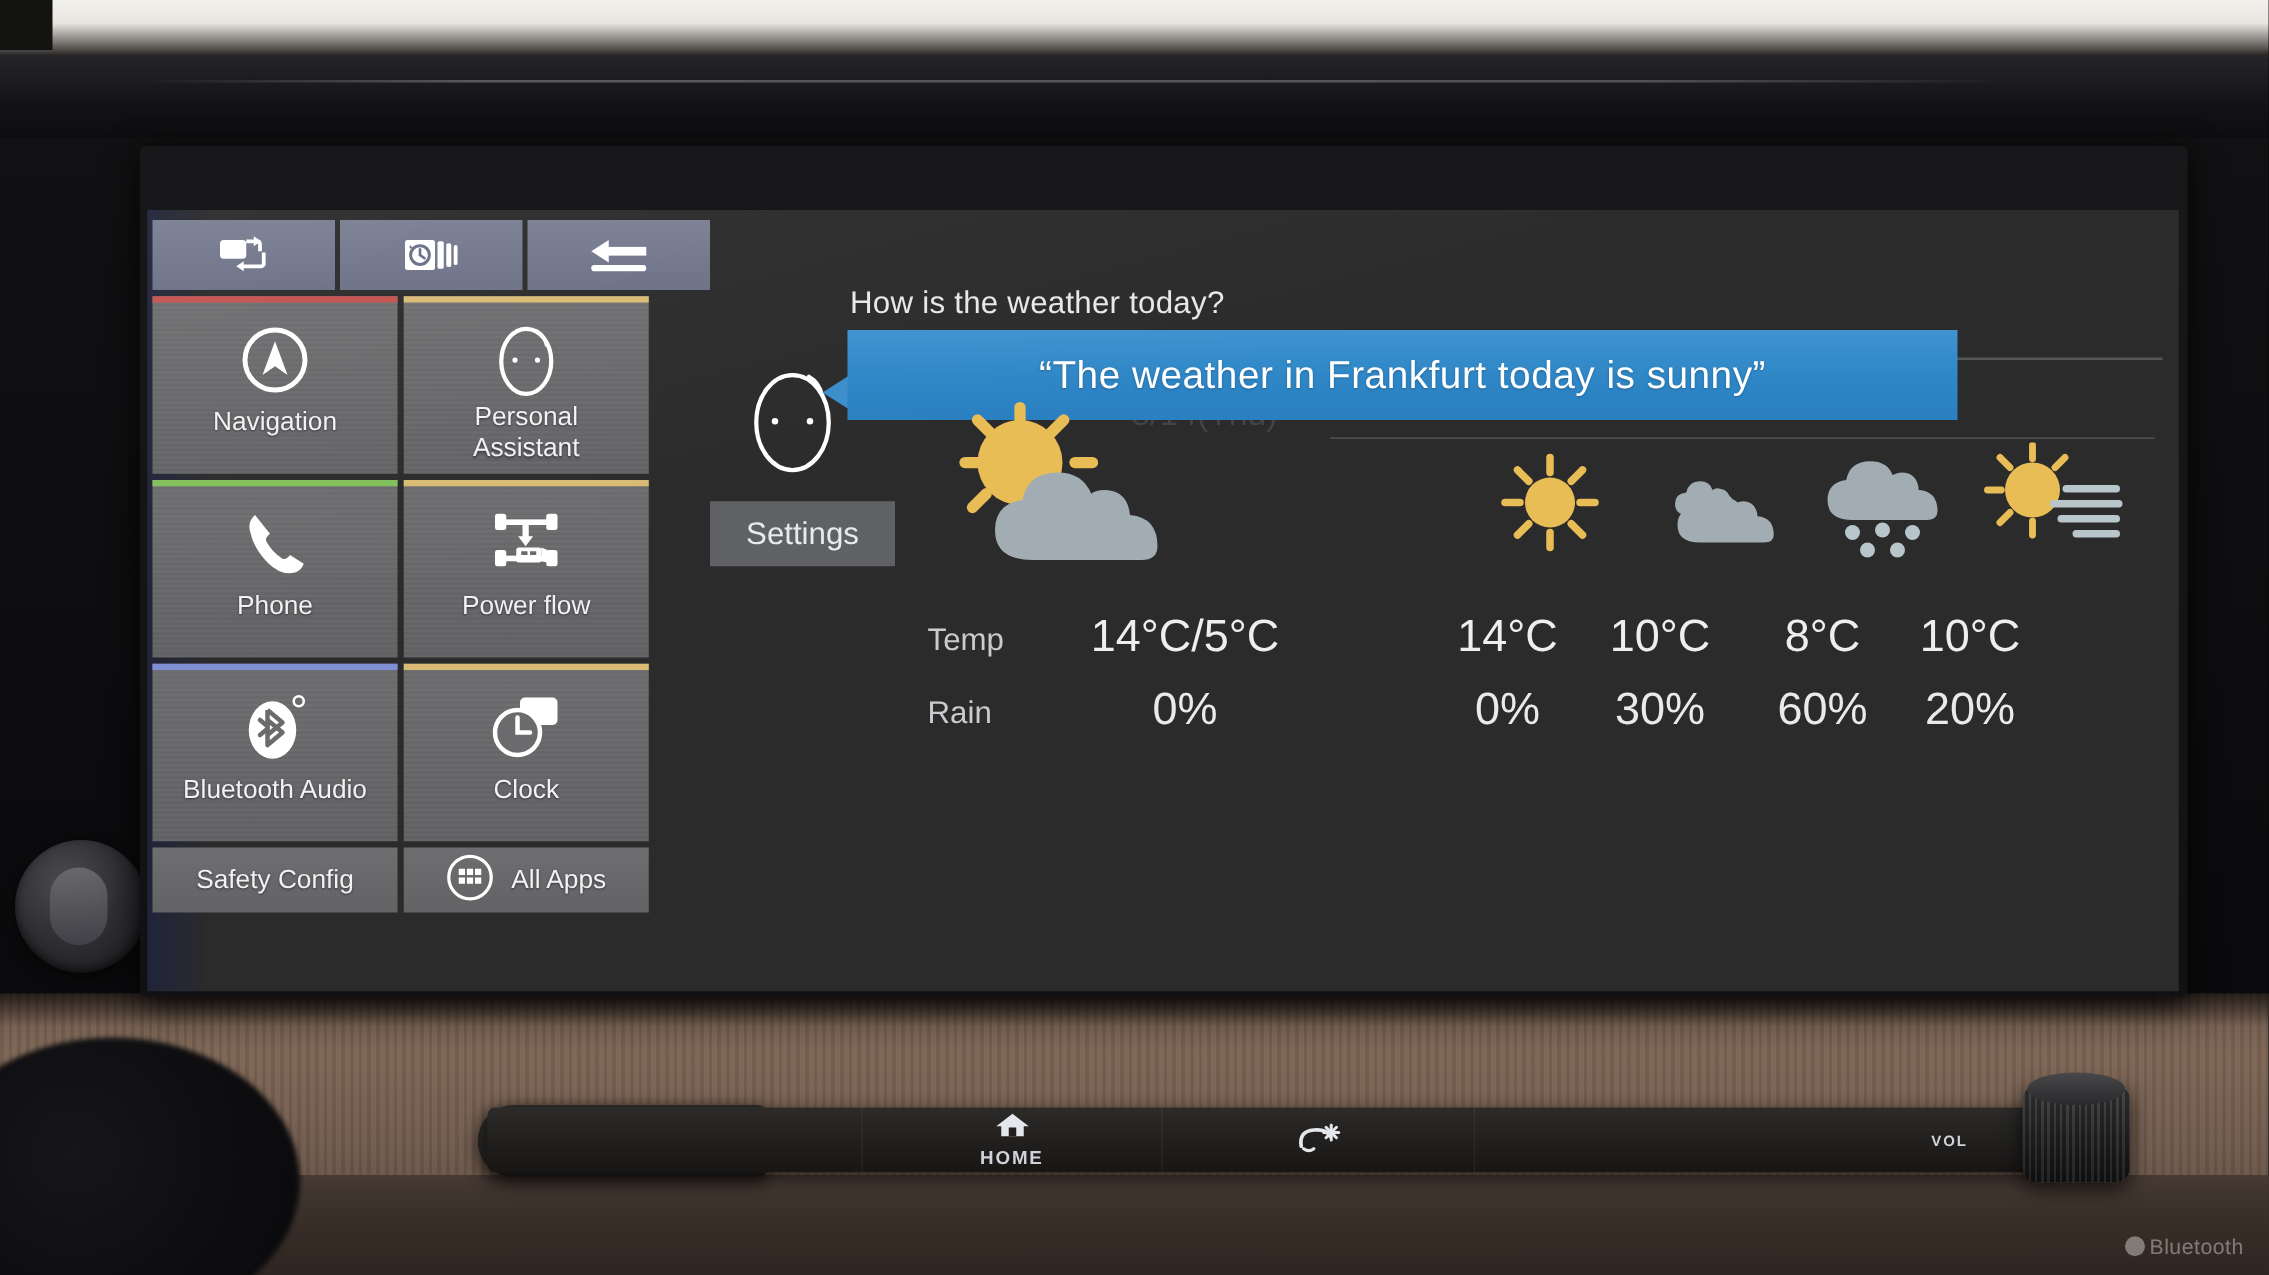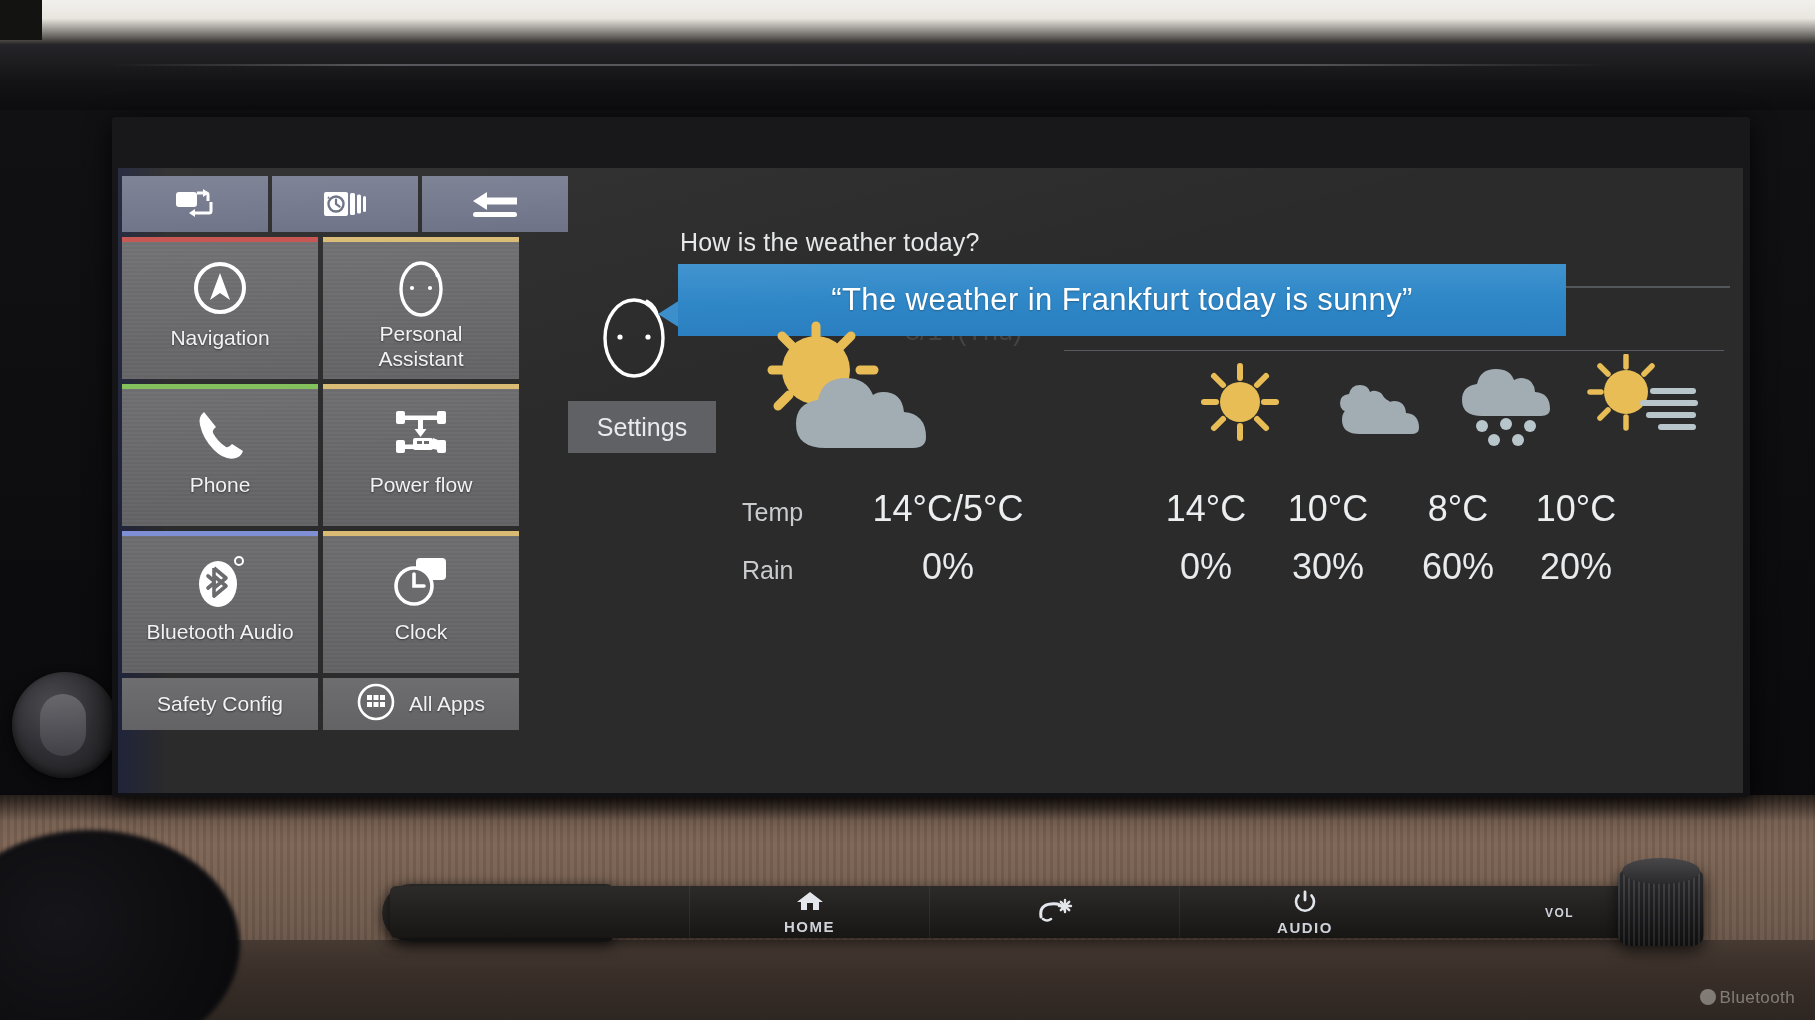--- a/index.html
+++ b/index.html
@@ -606,29 +606,20 @@
           <g stroke="#e3e6ea" stroke-width="2.4" stroke-linecap="round">
             <line x1="30" y1="3" x2="30" y2="15"></line>
             <line x1="24" y1="9" x2="36" y2="9"></line>
             <line x1="25.8" y1="4.8" x2="34.2" y2="13.2"></line>
             <line x1="34.2" y1="4.8" x2="25.8" y2="13.2"></line>
           </g>
         </svg>
       </span>
     </div>
 
-    <div class="hw-btn" style="width:250px;border-right:none">
-      <span>
-        <svg width="24" height="24" viewBox="0 0 24 24">
-          <path d="M5.5 6.5 a9 9 0 1 0 13 0" fill="none" stroke="#e3e6ea" stroke-width="2.6" stroke-linecap="round"></path>
-          <rect x="10.6" y="1.5" width="2.8" height="11" rx="1.4" fill="#e3e6ea"></rect>
-        </svg>
-      </span>
-      <span class="cap">AUDIO</span>
-    </div>
   </div>
 
   <div class="vol-cap">VOL</div>
   <div class="knob"></div>
 
   <div class="watermark">
     <span class="mark"></span><span>Bluetooth</span>
   </div>
 
 </div>

